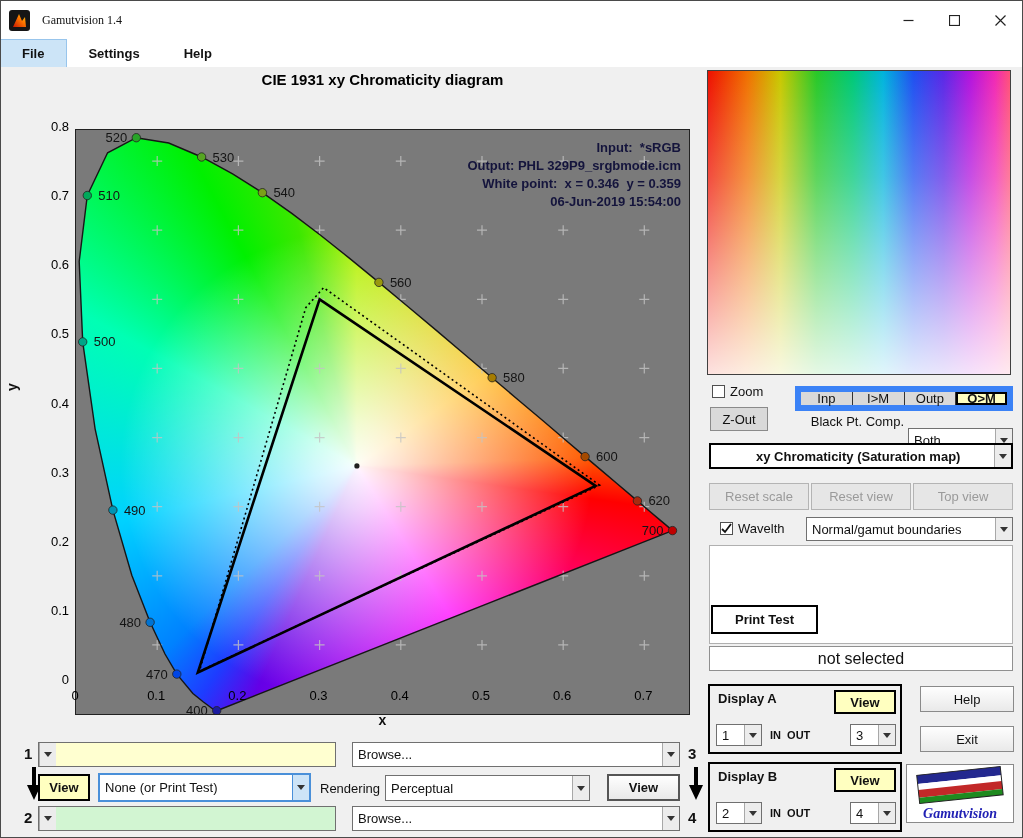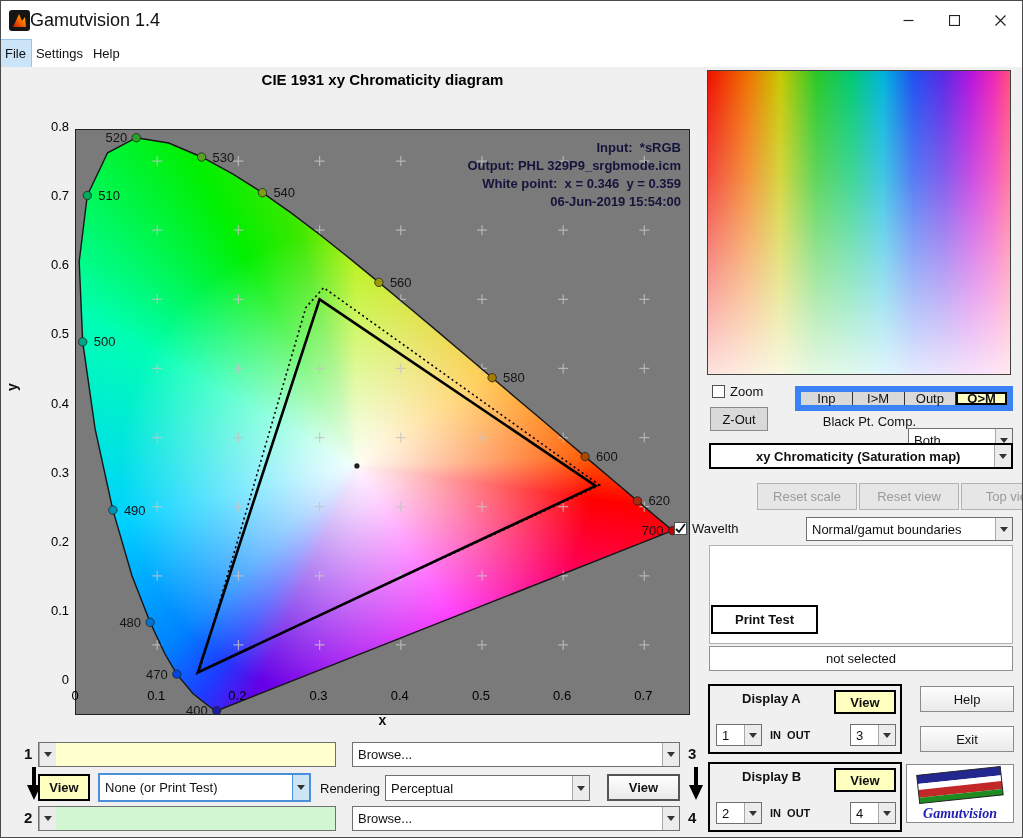--- a/index.html
+++ b/index.html
@@ -3,26 +3,26 @@
 <meta charset="utf-8">
 <style>
   * { margin:0; padding:0; box-sizing:border-box; }
   html,body { width:1023px; height:838px; }
   body { position:relative; background:#f0f0f0; font-family:"Liberation Sans",sans-serif; font-size:13px; color:#111; overflow:hidden; }
   .abs { position:absolute; }
 
   
   .frame { position:absolute; inset:0; border:1px solid #4a4a4a; pointer-events:none; z-index:50; }
   .titlebar { position:absolute; left:0; top:0; width:1023px; height:40px; background:#ffffff; display:flex; align-items:center; }
-  .title-text { margin-left:0; font-size:18px; }
+  .title-text { margin-left:12px; font-size:12px;font-family:Liberation Serif, serif; }
   .app-icon { margin-left:9px; width:21px; height:21px; display:inline-block; }
   .win-controls { margin-left:auto; display:flex; height:40px; }
   .win-btn { width:46px; height:40px; display:flex; align-items:center; justify-content:center; }
   .menubar { position:absolute; left:0; top:40px; width:1023px; height:27px; background:#ffffff; display:flex; align-items:stretch; font-size:13px; }
-  .menu-item { padding:0 5px; display:flex; align-items:center; }
+  .menu-item { padding:0 22px; display:flex; align-items:center;font-weight:bold; }
   .menu-item.active { background:#cce4f7; outline:1px solid #98c5ec; }
 
   
   .figure-area { position:absolute; left:0; top:67px; width:707px; height:672px; background:#f0f0f0; }
   .chart-title { position:absolute; left:75px; top:4px; width:615px; text-align:center; font-size:15px; font-weight:bold; color:#000; }
   .plot-area { position:absolute; left:75px; top:29px; width:615px; height:586px; background:#7a7a7a; border:1px solid #222; overflow:hidden;margin-top:33px; }
   .locus-fill { position:absolute; inset:0; }
   #plot-svg { position:absolute; inset:0; width:100%; height:100%; }
   #plot-svg text { font-family:"Liberation Sans",sans-serif; white-space:pre; }
   #plot-svg text.wl { font-size:13px; fill:#141414; }
@@ -34,38 +34,38 @@
   .axis-y { position:absolute; left:8px; top:312px; font-size:14px; font-weight:bold; transform:rotate(-90deg); }
 
   
   .combo { position:absolute; background:#fff; border:1px solid #707070; display:flex; align-items:center; font-size:13px; }
   .combo .txt { flex:1; padding:0 5px; white-space:pre; overflow:hidden; }
   .combo .arr { width:17px; align-self:stretch; background:#ececec; border-left:1px solid #a8a8a8; display:flex; align-items:center; justify-content:center; }
   .tri { width:0; height:0; border-left:4px solid transparent; border-right:4px solid transparent; border-top:5px solid #333; }
   .btn { position:absolute; display:flex; align-items:center; justify-content:center; background:linear-gradient(#fefefe,#e9e9e9); border:1px solid #8a8a8a; font-size:13px; cursor:default; }
   .btn.yellow { background:#ffffc0; border:2px solid #000; font-weight:bold; }
   .btn.bold { font-weight:bold; }
-  .btn.disabled { background:#e6e6e6; color:#9a9a9a; border:1px solid #b4b4b4;margin-left:48px; }
+  .btn.disabled { background:#e6e6e6; color:#9a9a9a; border:1px solid #b4b4b4; }
   .cb { width:13px; height:13px; background:#fff; border:1px solid #505050; display:inline-flex; align-items:center; justify-content:center; flex:none; }
   .chkrow { position:absolute; display:flex; align-items:center; gap:5px; font-size:13px; }
   .num { position:absolute; font-size:15px; font-weight:bold; }
   .groupbox { position:absolute; border:2px solid #000; background:#f0f0f0; }
-  .gb-title { position:absolute; left:8px; top:5px; font-size:13px; font-weight:bold;margin-left:24px; }
+  .gb-title { position:absolute; left:8px; top:5px; font-size:13px; font-weight:bold; }
   .inout { position:absolute; font-size:11px; font-weight:bold; white-space:pre; }
 
   
   .gradient-box { position:absolute; left:707px; top:70px; width:304px; height:305px; border:1px solid #404040;
     background:
       linear-gradient(180deg, rgba(255,255,255,0) 0%, rgba(255,255,255,0.25) 35%, rgba(255,255,255,0.88) 100%),
       linear-gradient(90deg,#ee1000 0%,#f07000 13%,#c8c800 24%,#28c828 36%,#00c878 48%,#00b4dc 58%,#1e50f0 68%,#5a28e6 78%,#b414dc 87%,#f028b4 95%,#ff5078 100%);
   }
   .seg-row { position:absolute; left:795px; top:386px; width:218px; height:25px; display:flex; border:6px solid #3b82f6; background:#333; gap:1px; }
   .seg-btn { flex:1; display:flex; align-items:center; justify-content:center; background:#d9d9d9; font-size:13px; }
   .seg-btn.active { background:#ffffc0; font-weight:bold; box-shadow:inset 0 0 0 2px #000; }
-  .statusbar { position:absolute; left:709px; top:646px; width:304px; height:25px; background:#fff; border:1px solid #909090; display:flex; align-items:center; justify-content:center; font-size:13px; }
+  .statusbar { position:absolute; left:709px; top:646px; width:304px; height:25px; background:#fff; border:1px solid #909090; display:flex; align-items:center; justify-content:center; font-size:16px; }
   .subpanel { position:absolute; left:709px; top:545px; width:304px; height:99px; background:#fff; border:1px solid #b0b0b0; }
   .logo-box { position:absolute; left:906px; top:764px; width:108px; height:59px; background:#fff; border:1px solid #8a8a8a; display:flex; flex-direction:column; align-items:center; justify-content:center; }
   .logo-text { font-family:"Liberation Serif",serif; font-style:italic; font-weight:bold; font-size:14px; color:#2020b4; }
   .rlabel { position:absolute; font-size:13px; }
 </style>
 </head>
 <body>
 
 <div class="frame"></div>
 
@@ -238,40 +238,40 @@
 
 <div class="seg-row">
   <div class="seg-btn">Inp</div>
   <div class="seg-btn">I&gt;M</div>
   <div class="seg-btn">Outp</div>
   <div class="seg-btn active">O&gt;M</div>
 </div>
 
 <div class="btn" style="left:710px; top:407px; width:58px; height:24px; background:#d9d9d9;">Z-Out</div>
 
-<div class="rlabel" style="left:808px; top:414px; width:96px; text-align:right;margin-left:12px;">Black Pt. Comp.</div>
+<div class="rlabel" style="left:808px; top:414px; width:96px; text-align:right;">Black Pt. Comp.</div>
 <div class="combo" style="left:908px; top:409px; width:105px; height:24px;margin-top:19px;">
   <span class="txt">Both</span>
   <span class="arr">
       <i class="tri"></i>
     </span>
 </div>
 
 <div class="combo" style="left:709px; top:443px; width:304px; height:26px; border:2px solid #000; font-weight:bold;padding-left:40px;">
   <span class="txt">xy Chromaticity (Saturation map)</span>
   <span class="arr">
       <i class="tri"></i>
     </span>
 </div>
 
 <div class="btn disabled" style="left:709px; top:483px; width:100px; height:27px;">Reset scale</div>
 <div class="btn disabled" style="left:811px; top:483px; width:100px; height:27px;">Reset view</div>
 <div class="btn disabled" style="left:913px; top:483px; width:100px; height:27px;">Top view</div>
 
-<div class="chkrow" style="left:674px; top:521px;">
+<div class="chkrow" style="left:720px; top:521px;">
   <span class="cb">
     <svg width="11" height="11">
         <polyline points="1,6 4,9 10,1" fill="none" stroke="#111" stroke-width="1.8"></polyline>
       </svg>
   </span>
   <span>Wavelth</span>
 </div>
 <div class="combo" style="left:806px; top:517px; width:207px; height:24px;">
   <span class="txt">Normal/gamut boundaries</span>
   <span class="arr">

